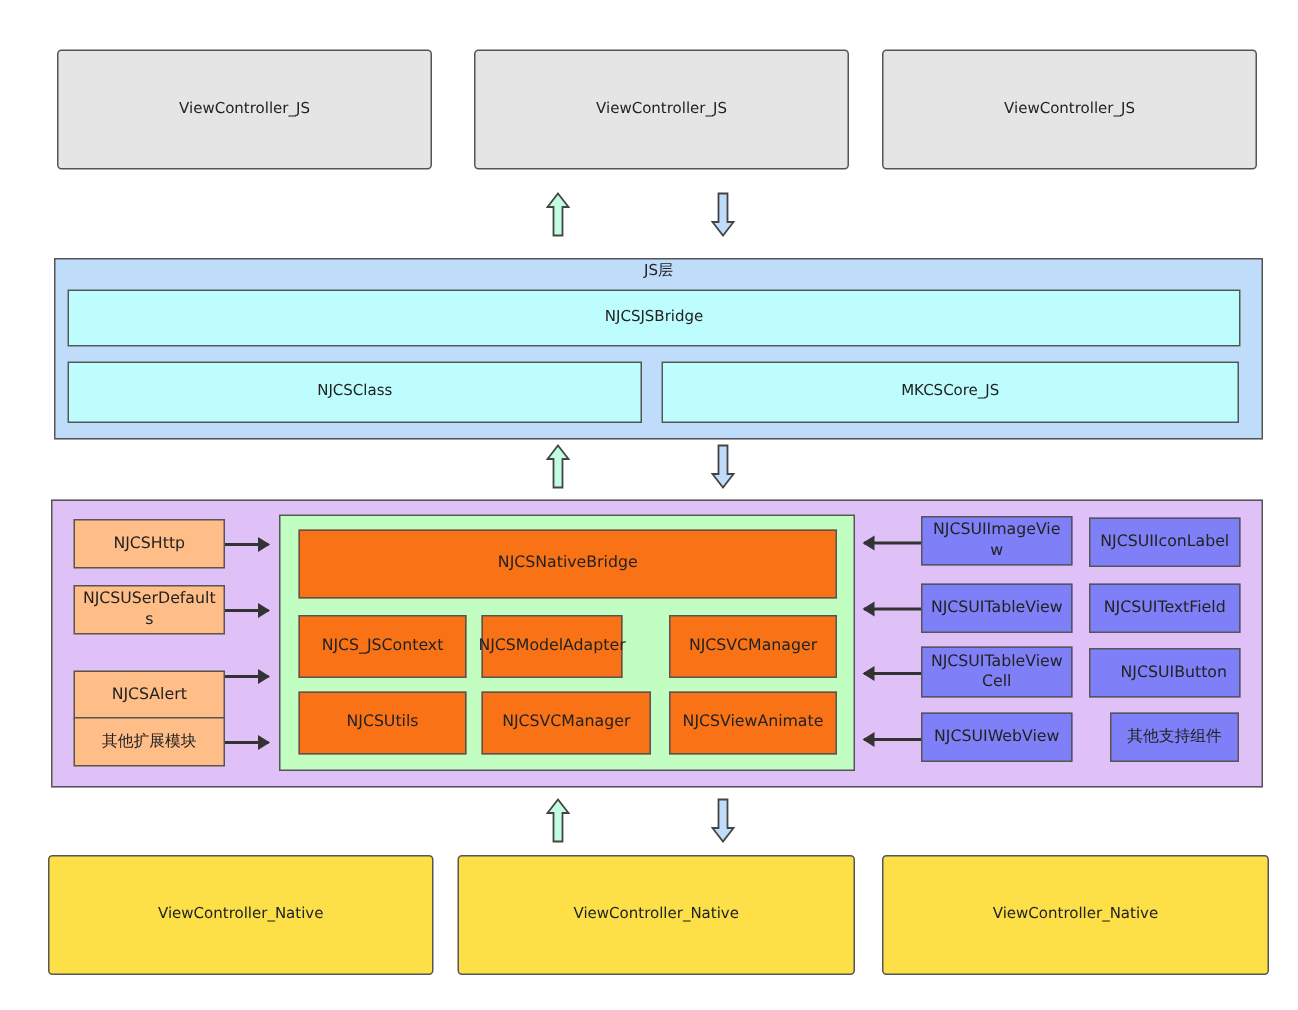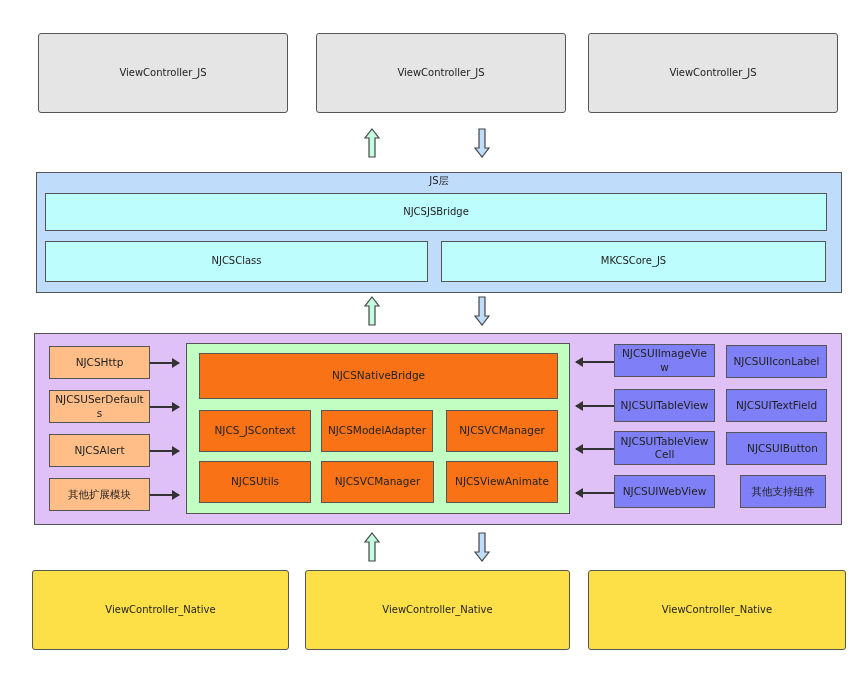--- a/index.html
+++ b/index.html
@@ -67,41 +67,41 @@
 </svg>
 
 <div class="box native-layer" style="left:34px;top:333px;width:808px;height:192px;"></div>
 
 <div class="box left-item" style="left:49px;top:346px;width:101px;height:33px;">
     <span>NJCSHttp</span>
   </div>
 <div class="box left-item" style="left:49px;top:390px;width:101px;height:33px;">
     <span style="word-break:break-all;padding:0 3px;">NJCSUSerDefaults</span>
   </div>
-<div class="box left-item" style="left:49px;top:434px;width:101px;height:33px;">
+<div class="box left-item" style="left:49px;top:447px;width:101px;height:33px;">
     <span>NJCSAlert</span>
   </div>
 <div class="box left-item" style="left:49px;top:478px;width:101px;height:33px;">
     <span>其他扩展模块</span>
   </div>
 
 <div class="harrow right" style="left:150px;top:362px;width:29px;"></div>
 <div class="harrow right" style="left:150px;top:406px;width:29px;"></div>
 <div class="harrow right" style="left:150px;top:450px;width:29px;"></div>
 <div class="harrow right" style="left:150px;top:494px;width:29px;"></div>
 
 <div class="box native-core" style="left:186px;top:343px;width:384px;height:171px;"></div>
 <div class="box core-item" style="left:199px;top:353px;width:359px;height:46px;">
     <span>NJCSNativeBridge</span>
   </div>
 
 <div class="box core-item" style="left:199px;top:410px;width:112px;height:42px;">
     <span>NJCS_JSContext</span>
   </div>
-<div class="box core-item" style="left:321px;top:410px;width:112px;height:42px;">
+<div class="box core-item" style="left:321px;top:410px;width:94px;height:42px;">
     <span>NJCSModelAdapter</span>
   </div>
 <div class="box core-item" style="left:446px;top:410px;width:112px;height:42px;">
     <span>NJCSVCManager</span>
   </div>
 <div class="box core-item" style="left:199px;top:461px;width:112px;height:42px;">
     <span>NJCSUtils</span>
   </div>
 <div class="box core-item" style="left:321px;top:461px;width:113px;height:42px;">
     <span>NJCSVCManager</span>

